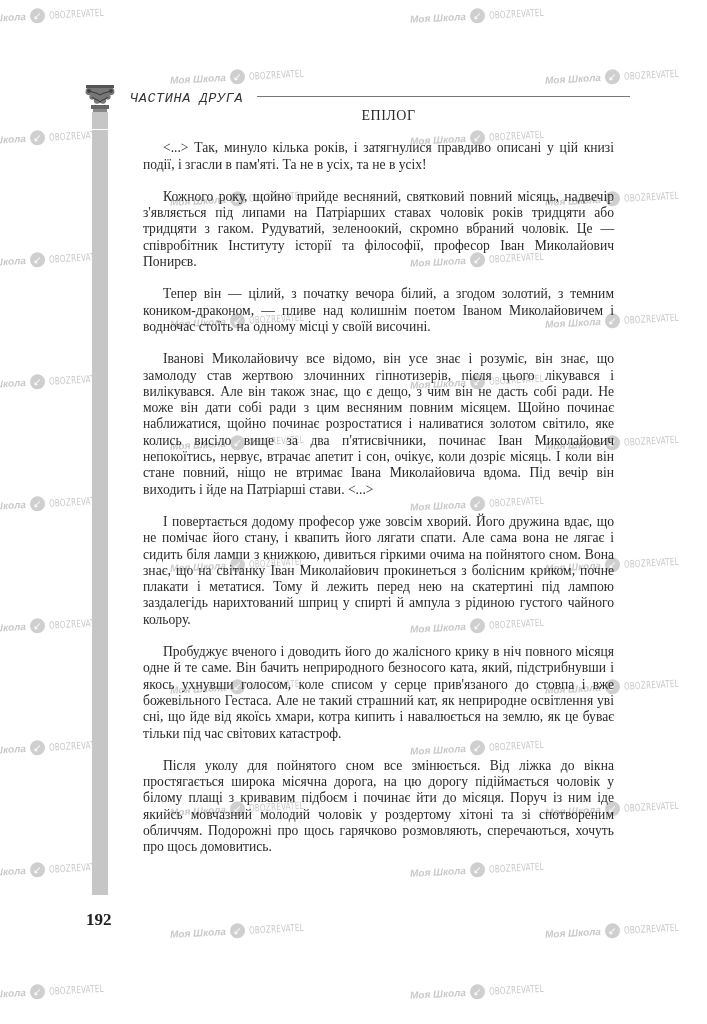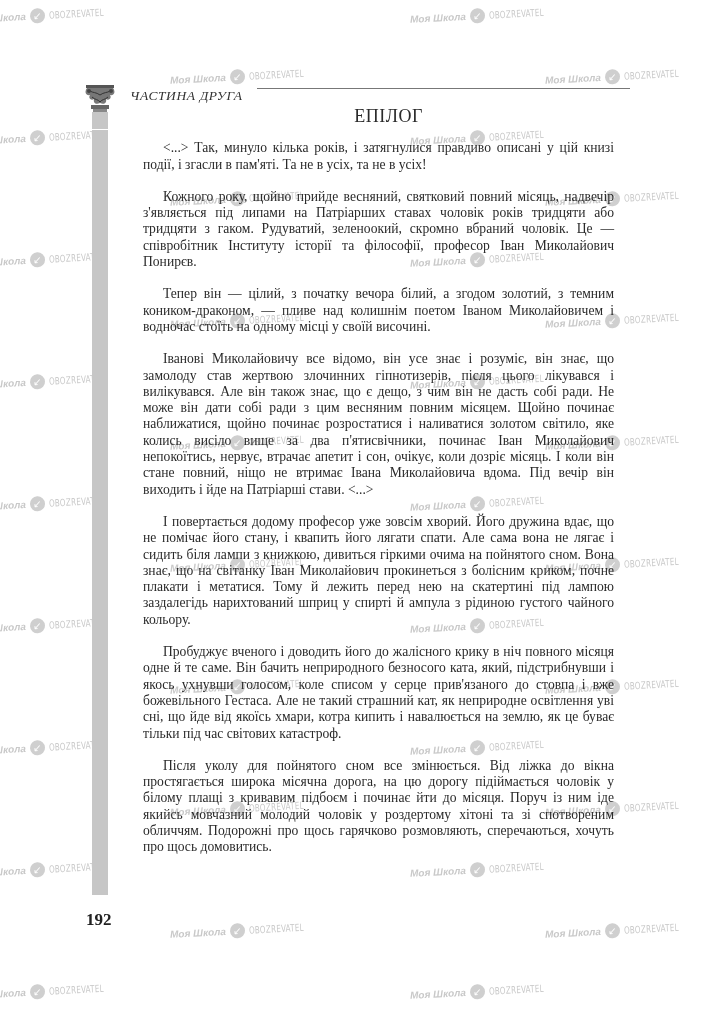--- a/index.html
+++ b/index.html
@@ -24,34 +24,34 @@
 
   .column-shaft {
     position: absolute; left: 92px; top: 130px; width: 16px; height: 765px;
     background: #c6c6c6; z-index: 1;
   }
   .column-capital {
     position: absolute; left: 84px; top: 83px; width: 32px; height: 46px; z-index: 2;
   }
   .part-header {
     position: absolute; left: 130px; top: 88px; width: 500px; height: 20px;
-    display: flex; align-items: flex-start; z-index: 2;
+    display: flex; align-items: center; z-index: 2; font-family: Liberation Mono, monospace;
   }
   .part-title {
     font-style: italic; font-size: 13.5px; letter-spacing: 0.6px; color: #333;
     white-space: nowrap; margin-right: 14px;
   }
   .part-rule { flex: 1; border-bottom: 1px solid #777; margin-bottom: 4px; }
 
   .content {
     position: absolute; left: 127px; top: 108px; width: 503px; z-index: 2;
     font-size: 13.6px; line-height: 16.3px; text-align: justify;
   }
   .chapter-title {
-    text-align: center; font-size: 18px; letter-spacing: 0.5px; margin: 0 0 1px 0; padding-left: 20px;
+    text-align: center; font-size: 14px; letter-spacing: 0.5px; margin: 0 0 1px 0; padding-left: 20px;
   }
   .para { margin: 16px; text-indent: 20px; }
 
   .page-number {
     position: absolute; left: 86px; top: 910px; font-weight: bold; font-size: 17px;
     color: #222; z-index: 2;
   }
 </style>
 </head>
 <body>

